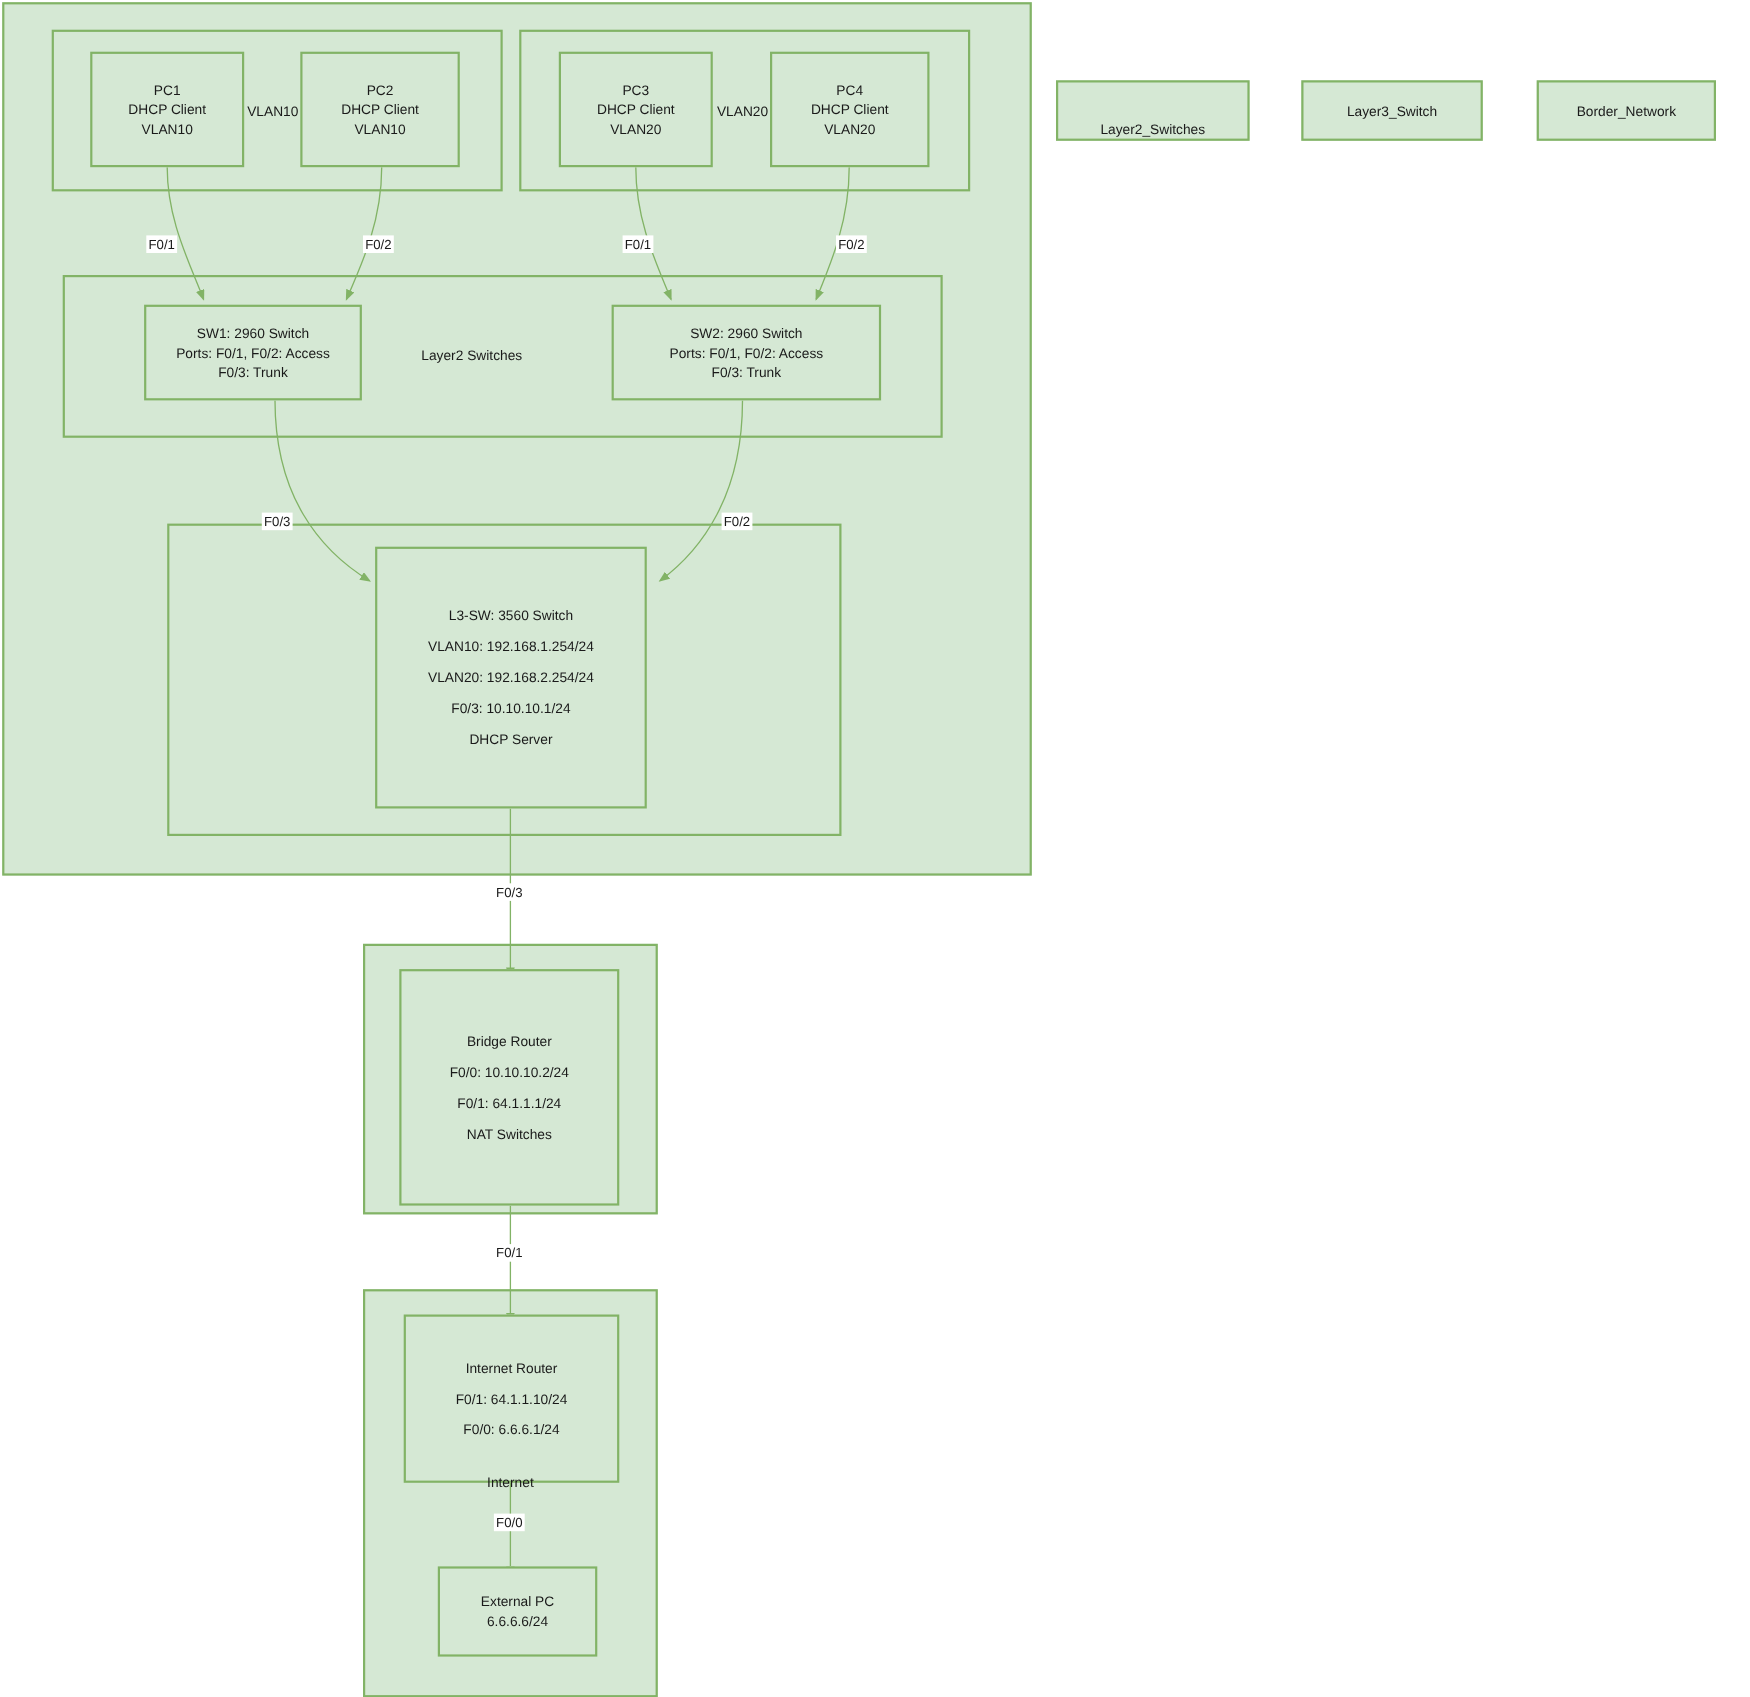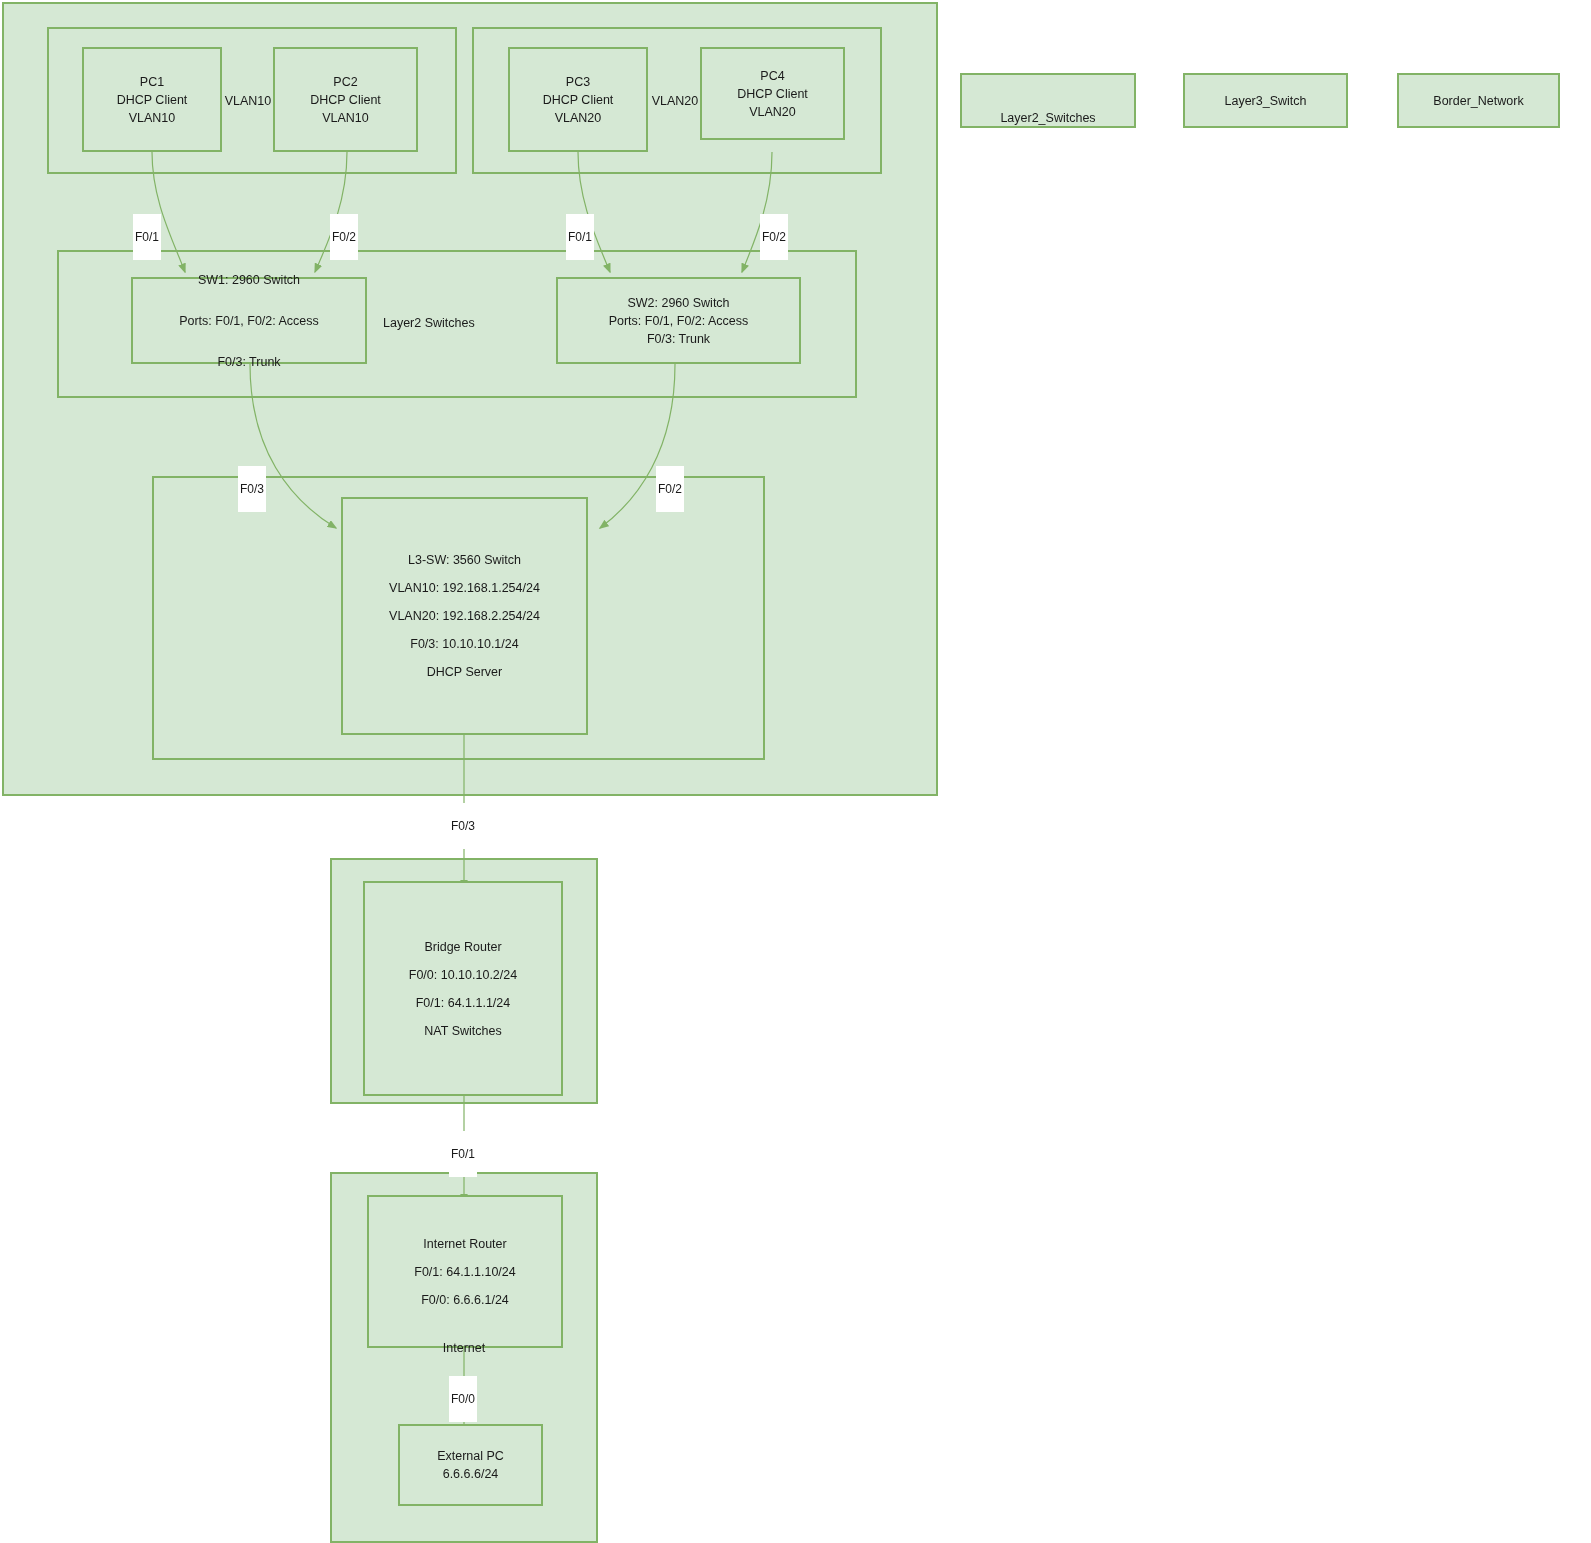--- a/index.html
+++ b/index.html
@@ -4,21 +4,21 @@
 <style>
   html,body{margin:0;padding:0;background:#ffffff;}
   body{width:1591px;height:1543px;position:relative;overflow:hidden;
        font-family:"Liberation Sans","DejaVu Sans",sans-serif;color:#1a1a1a;}
   .box{position:absolute;box-sizing:border-box;background:#d5e8d4;border:2px solid #82b366;}
   .ctr{display:flex;align-items:center;justify-content:center;flex-direction:column;}
   .node{display:flex;align-items:center;justify-content:center;flex-direction:column;}
   .node .ln{font-size:12.5px;line-height:18px;white-space:nowrap;}
   .node.sp .ln{line-height:28px;}
   .elabel{position:absolute;background:#ffffff;font-size:12px;line-height:14px;
-          padding:16px 2px;white-space:nowrap;text-align:center;color:#1a1a1a;}
+          padding:1px 2px;white-space:nowrap;text-align:center;color:#1a1a1a;}
   svg.edges{position:absolute;left:0;top:0;width:1591px;height:1543px;
             pointer-events:none;overflow:visible;}
   .grouplabel{position:absolute;font-size:12.5px;white-space:nowrap;color:#1a1a1a;}
 </style>
 </head>
 <body>
 
 <div class="box" style="left:2px;top:2px;width:936px;height:794px;"></div>
 
 <div class="box" style="left:47px;top:27px;width:410px;height:147px;"></div>
@@ -72,27 +72,27 @@
   <span class="ln">DHCP Client</span>
   <span class="ln">VLAN10</span>
 </div>
 
 <div class="box node" style="left:508px;top:47px;width:140px;height:105px;">
   <span class="ln">PC3</span>
   <span class="ln">DHCP Client</span>
   <span class="ln">VLAN20</span>
 </div>
 
-<div class="box node" style="left:700px;top:47px;width:145px;height:93px;text-align:center;">
+<div class="box node" style="left:700px;top:47px;width:145px;height:105px;text-align:center;">
   <span class="ln">PC4</span>
   <span class="ln">DHCP Client</span>
   <span class="ln">VLAN20</span>
 </div>
 
-<div class="box node" style="left:131px;top:277px;width:236px;height:87px;gap:23px;">
+<div class="box node" style="left:131px;top:277px;width:198px;height:87px;">
   <span class="ln">SW1: 2960 Switch</span>
   <span class="ln">Ports: F0/1, F0/2: Access</span>
   <span class="ln">F0/3: Trunk</span>
 </div>
 
 <div class="box node" style="left:556px;top:277px;width:245px;height:87px;">
   <span class="ln">SW2: 2960 Switch</span>
   <span class="ln">Ports: F0/1, F0/2: Access</span>
   <span class="ln">F0/3: Trunk</span>
 </div>

